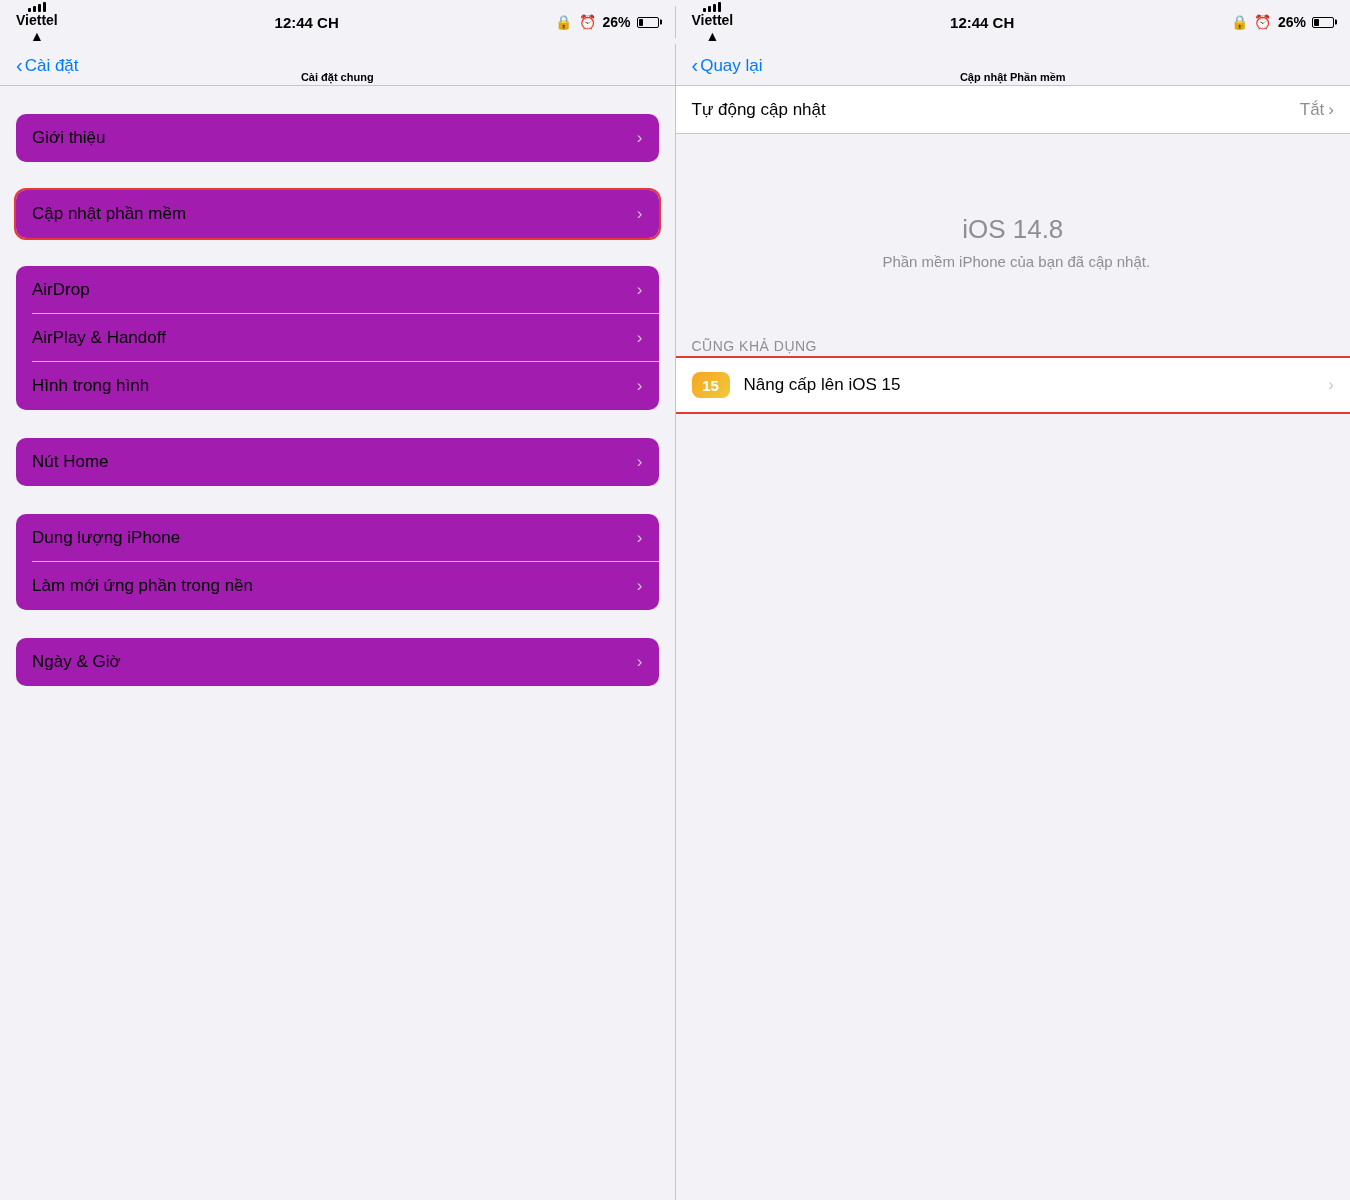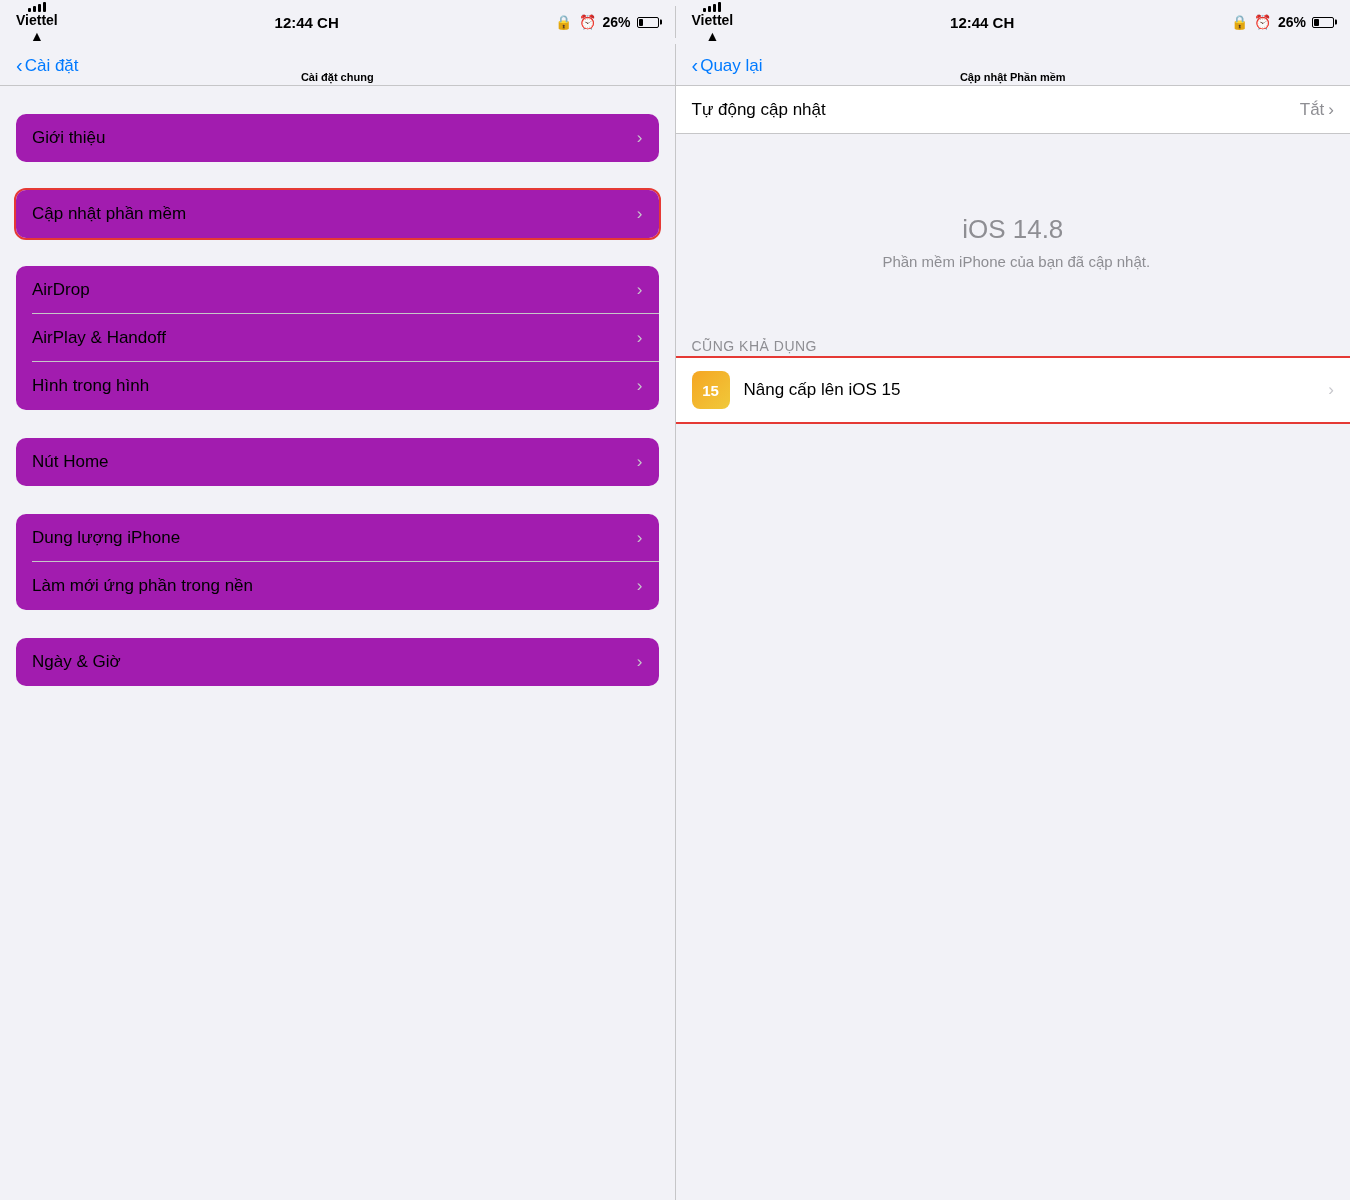--- a/index.html
+++ b/index.html
@@ -276,21 +276,21 @@
       background: #fff;
       cursor: pointer;
     }
     .upgrade-row-left {
       display: flex;
       align-items: center;
       gap: 14px;
     }
     .ios15-badge {
       width: 38px;
-      height: 38px;
+      height: 26px;
       background: linear-gradient(135deg, #f5a623, #f0c93a);
       border-radius: 8px;
       display: flex;
       align-items: center;
       justify-content: center;
       font-size: 15px;
       font-weight: 700;
       color: #fff;
       flex-shrink: 0;
     }

